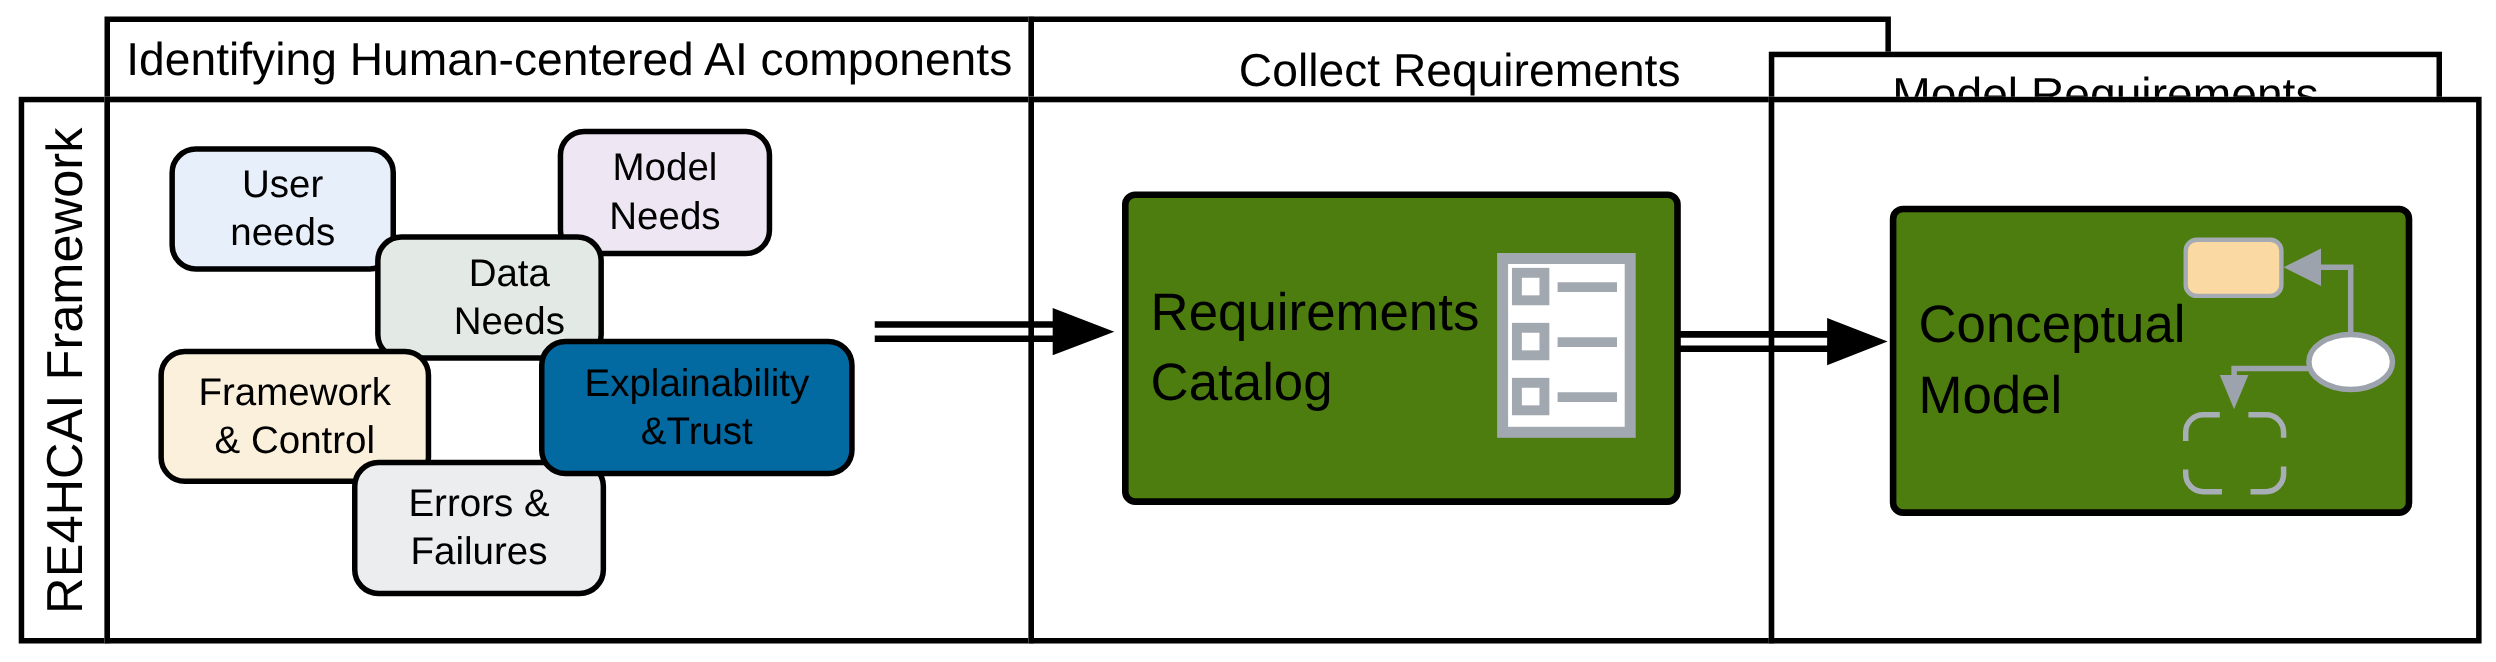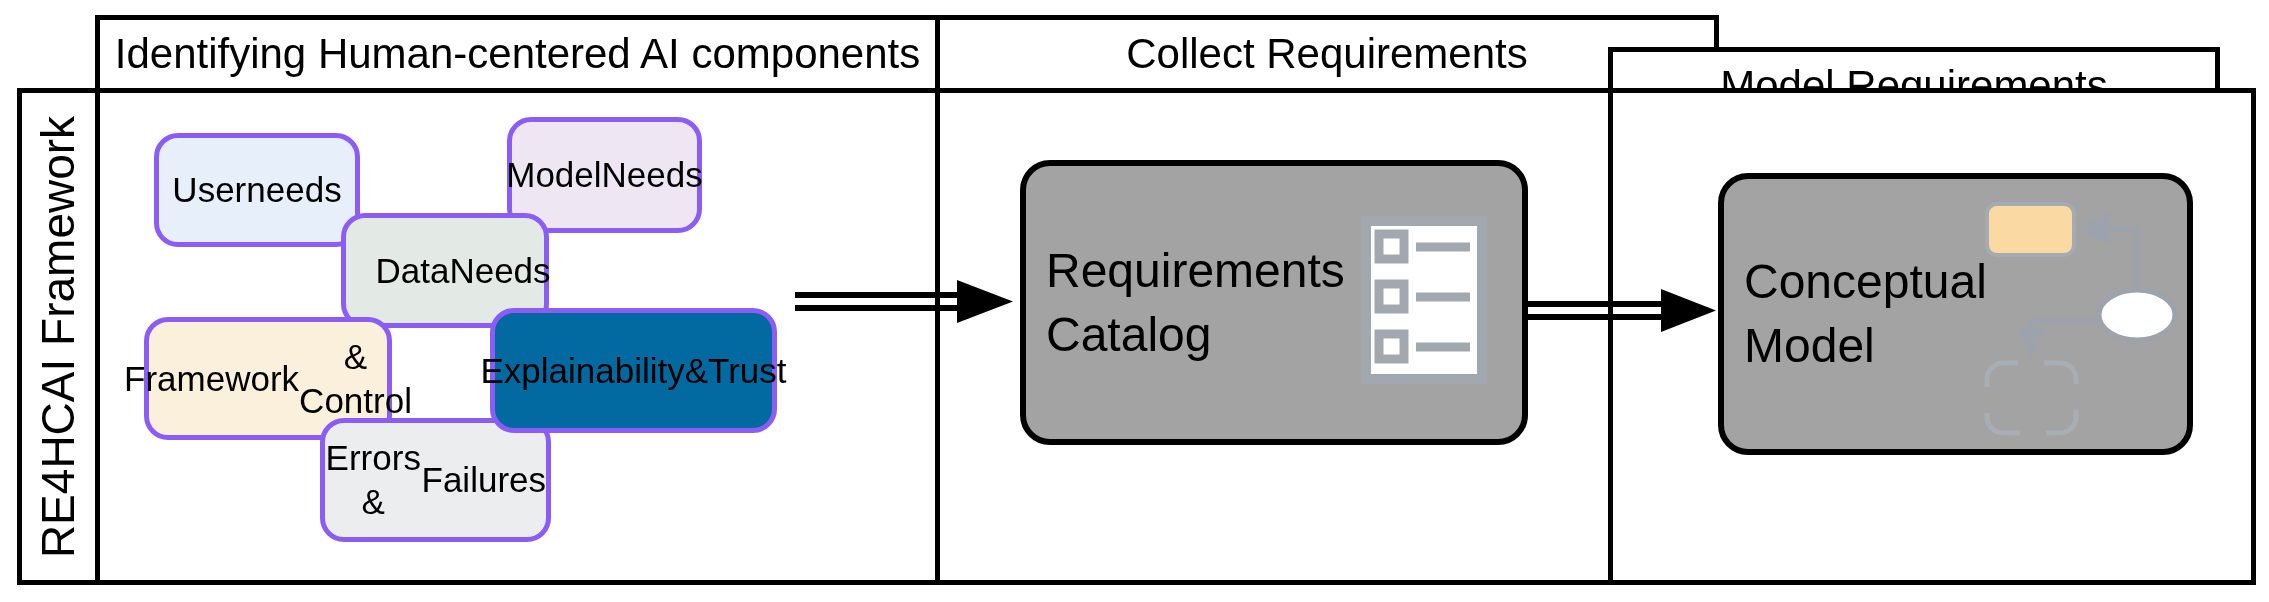--- a/index.html
+++ b/index.html
@@ -1,39 +1,39 @@
 <!DOCTYPE html>
 <html><head>
 <meta charset="utf-8">
 <style>
   html,body{margin:0;padding:0;background:#fff;}
   .canvas{position:relative;width:2269px;height:602px;background:#fff;
           font-family:"Liberation Sans",sans-serif;color:#000;overflow:hidden;}
   .cell{position:absolute;box-sizing:border-box;border:5px solid #000;background:#fff;}
   .hcell{display:flex;align-items:center;justify-content:center;font-size:42px;}
   .h1{left:95px;top:15px;width:845px;height:78px;}
-  .h2{left:935px;top:15px;width:784px;height:78px;}
+  .h2{left:935px;top:15px;width:784px;height:78px;align-items:flex-end;}
   .h3{left:1608px;top:15px;width:612px;height:78px;margin-top:32px;}
   .side{left:17px;top:88px;width:83px;height:497px;display:flex;align-items:center;justify-content:center;overflow:visible;}
   .side .vert{transform:rotate(-90deg);white-space:nowrap;font-size:46px;flex-shrink:0;}
   .b1{left:95px;top:88px;width:845px;height:497px;}
   .b2{left:935px;top:88px;width:678px;height:497px;}
   .b3{left:1608px;top:88px;width:648px;height:497px;}
 
-  .comp{position:absolute;box-sizing:border-box;border:5px solid #8b5cf6;border-radius:24px;
-        display:flex;align-items:center;justify-content:center;
+  .comp{position:absolute;box-sizing:border-box;border:5px solid #000000;border-radius:24px;
+        display:flex;flex-direction:column;align-items:center;justify-content:center;
         font-size:35px;line-height:44px;text-align:center;background:#fff;}
   .c-user{left:54px;top:40px;width:206px;height:114px;z-index:1;}
   .c-model{left:407px;top:24px;width:195px;height:116px;z-index:1;}
   .c-data{left:241px;top:120px;width:208px;height:115px;z-index:2;}
   .c-feedback{left:44px;top:224px;width:248px;height:123px;z-index:3;}
   .c-errors{left:220px;top:325px;width:231px;height:124px;z-index:4;}
   .c-explain{left:390px;top:215px;width:287px;height:125px;z-index:5;}
 
-  .stagebox{position:absolute;box-sizing:border-box;border:6px solid #000;border-radius:30px;background:#a3a3a3;}
+  .stagebox{position:absolute;box-sizing:border-box;border:6px solid #000;border-radius:12px;background:#4d7c0f;margin-top:14px;}
   .catalog{left:80px;top:67px;width:508px;height:285px;}
   .concept{left:105px;top:80px;width:475px;height:282px;}
   .stagelabel{position:absolute;left:20px;top:50%;transform:translateY(-50%);
               font-size:48px;line-height:64px;white-space:nowrap;}
   .icon-checklist{position:absolute;right:34px;top:49px;}
   .icon-minidiagram{position:absolute;left:255px;top:19px;}
 
   .arrow{position:absolute;}
   .a1{left:795px;top:277px;}
   .a2{left:1526px;top:286px;}

